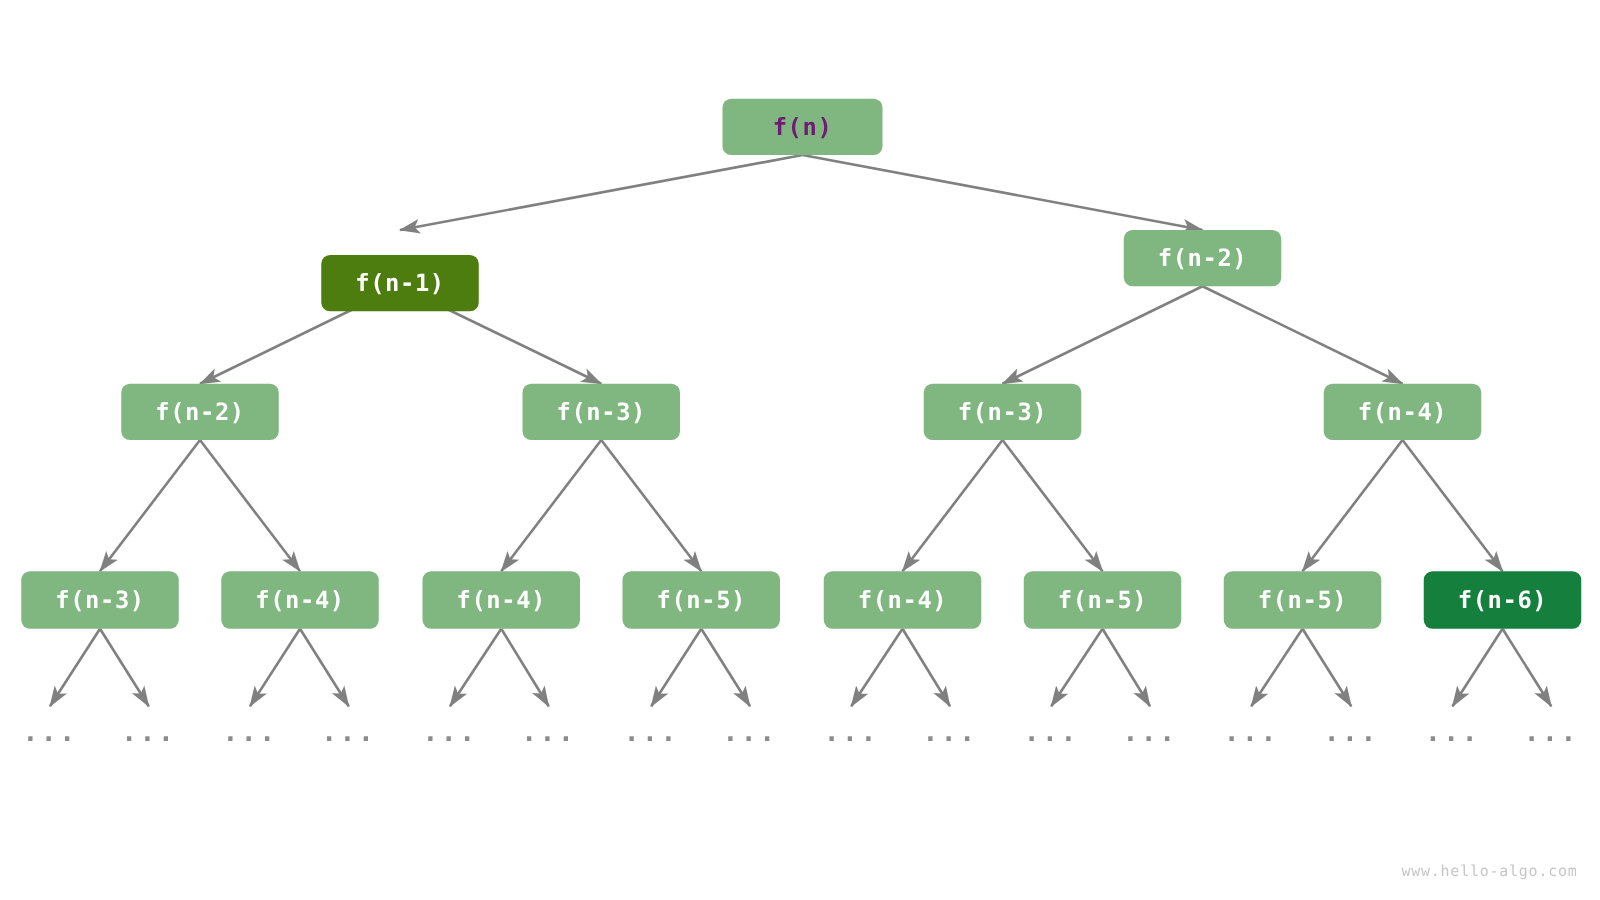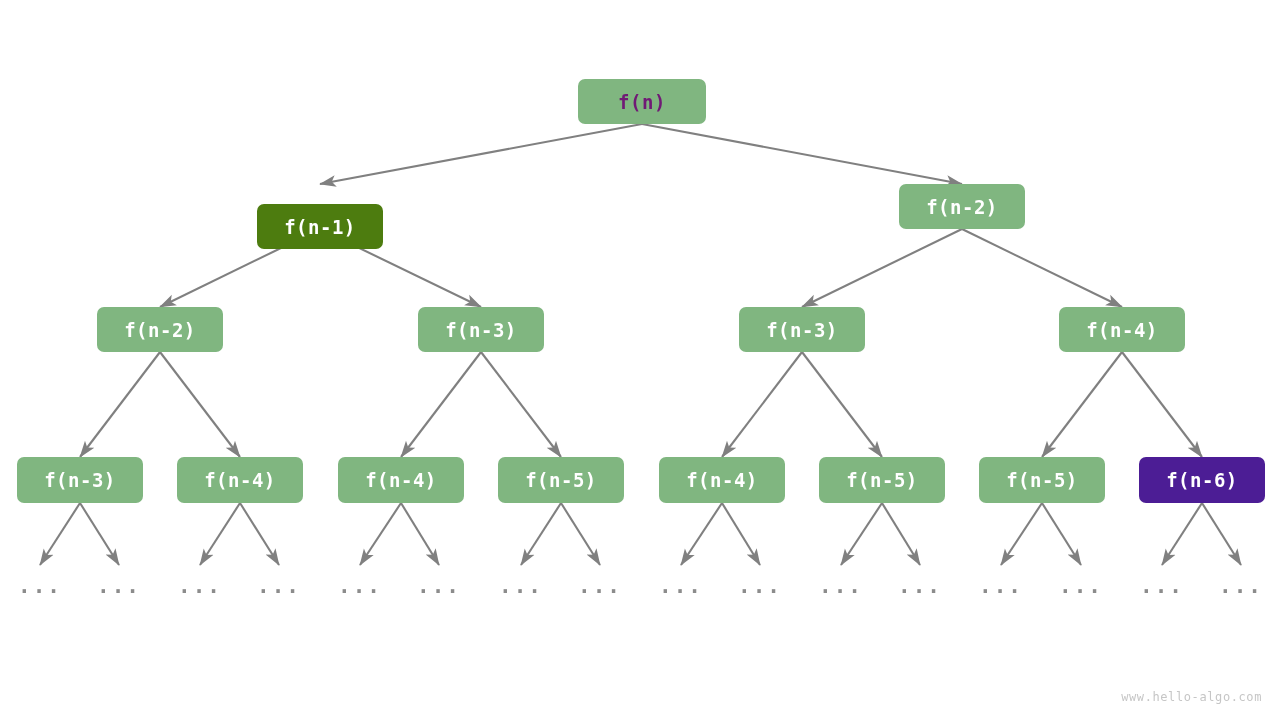--- a/index.html
+++ b/index.html
@@ -121,21 +121,21 @@
       <div class="node" style="left: 418px; top: 307px; width: 126px; height: 45px; background: rgb(128, 182, 128); color: rgb(255, 255, 255);">f(n-3)</div>
       <div class="node" style="left: 739px; top: 307px; width: 126px; height: 45px; background: rgb(128, 182, 128); color: rgb(255, 255, 255);">f(n-3)</div>
       <div class="node" style="left: 1059px; top: 307px; width: 126px; height: 45px; background: rgb(128, 182, 128); color: rgb(255, 255, 255);">f(n-4)</div>
       <div class="node" style="left: 17px; top: 457px; width: 126px; height: 46px; background: rgb(128, 182, 128); color: rgb(255, 255, 255);">f(n-3)</div>
       <div class="node" style="left: 177px; top: 457px; width: 126px; height: 46px; background: rgb(128, 182, 128); color: rgb(255, 255, 255);">f(n-4)</div>
       <div class="node" style="left: 338px; top: 457px; width: 126px; height: 46px; background: rgb(128, 182, 128); color: rgb(255, 255, 255);">f(n-4)</div>
       <div class="node" style="left: 498px; top: 457px; width: 126px; height: 46px; background: rgb(128, 182, 128); color: rgb(255, 255, 255);">f(n-5)</div>
       <div class="node" style="left: 659px; top: 457px; width: 126px; height: 46px; background: rgb(128, 182, 128); color: rgb(255, 255, 255);">f(n-4)</div>
       <div class="node" style="left: 819px; top: 457px; width: 126px; height: 46px; background: rgb(128, 182, 128); color: rgb(255, 255, 255);">f(n-5)</div>
       <div class="node" style="left: 979px; top: 457px; width: 126px; height: 46px; background: rgb(128, 182, 128); color: rgb(255, 255, 255);">f(n-5)</div>
-      <div class="node" style="left: 1139px; top: 457px; width: 126px; height: 46px; background: #4c1d95; color: rgb(255, 255, 255);">f(n-6)</div>
+      <div class="node" style="left: 1139px; top: 457px; width: 126px; height: 46px; background: #15803d; color: rgb(255, 255, 255);">f(n-6)</div>
     </div>
   <div id="ellipsis-layer">
       <div class="ellipsis" style="left: 40px; top: 586px; color: rgb(140, 140, 140);">...</div>
       <div class="ellipsis" style="left: 119px; top: 586px; color: rgb(140, 140, 140);">...</div>
       <div class="ellipsis" style="left: 200px; top: 586px; color: rgb(140, 140, 140);">...</div>
       <div class="ellipsis" style="left: 279px; top: 586px; color: rgb(140, 140, 140);">...</div>
       <div class="ellipsis" style="left: 360px; top: 586px; color: rgb(140, 140, 140);">...</div>
       <div class="ellipsis" style="left: 439px; top: 586px; color: rgb(140, 140, 140);">...</div>
       <div class="ellipsis" style="left: 521px; top: 586px; color: rgb(140, 140, 140);">...</div>
       <div class="ellipsis" style="left: 600px; top: 586px; color: rgb(140, 140, 140);">...</div>

